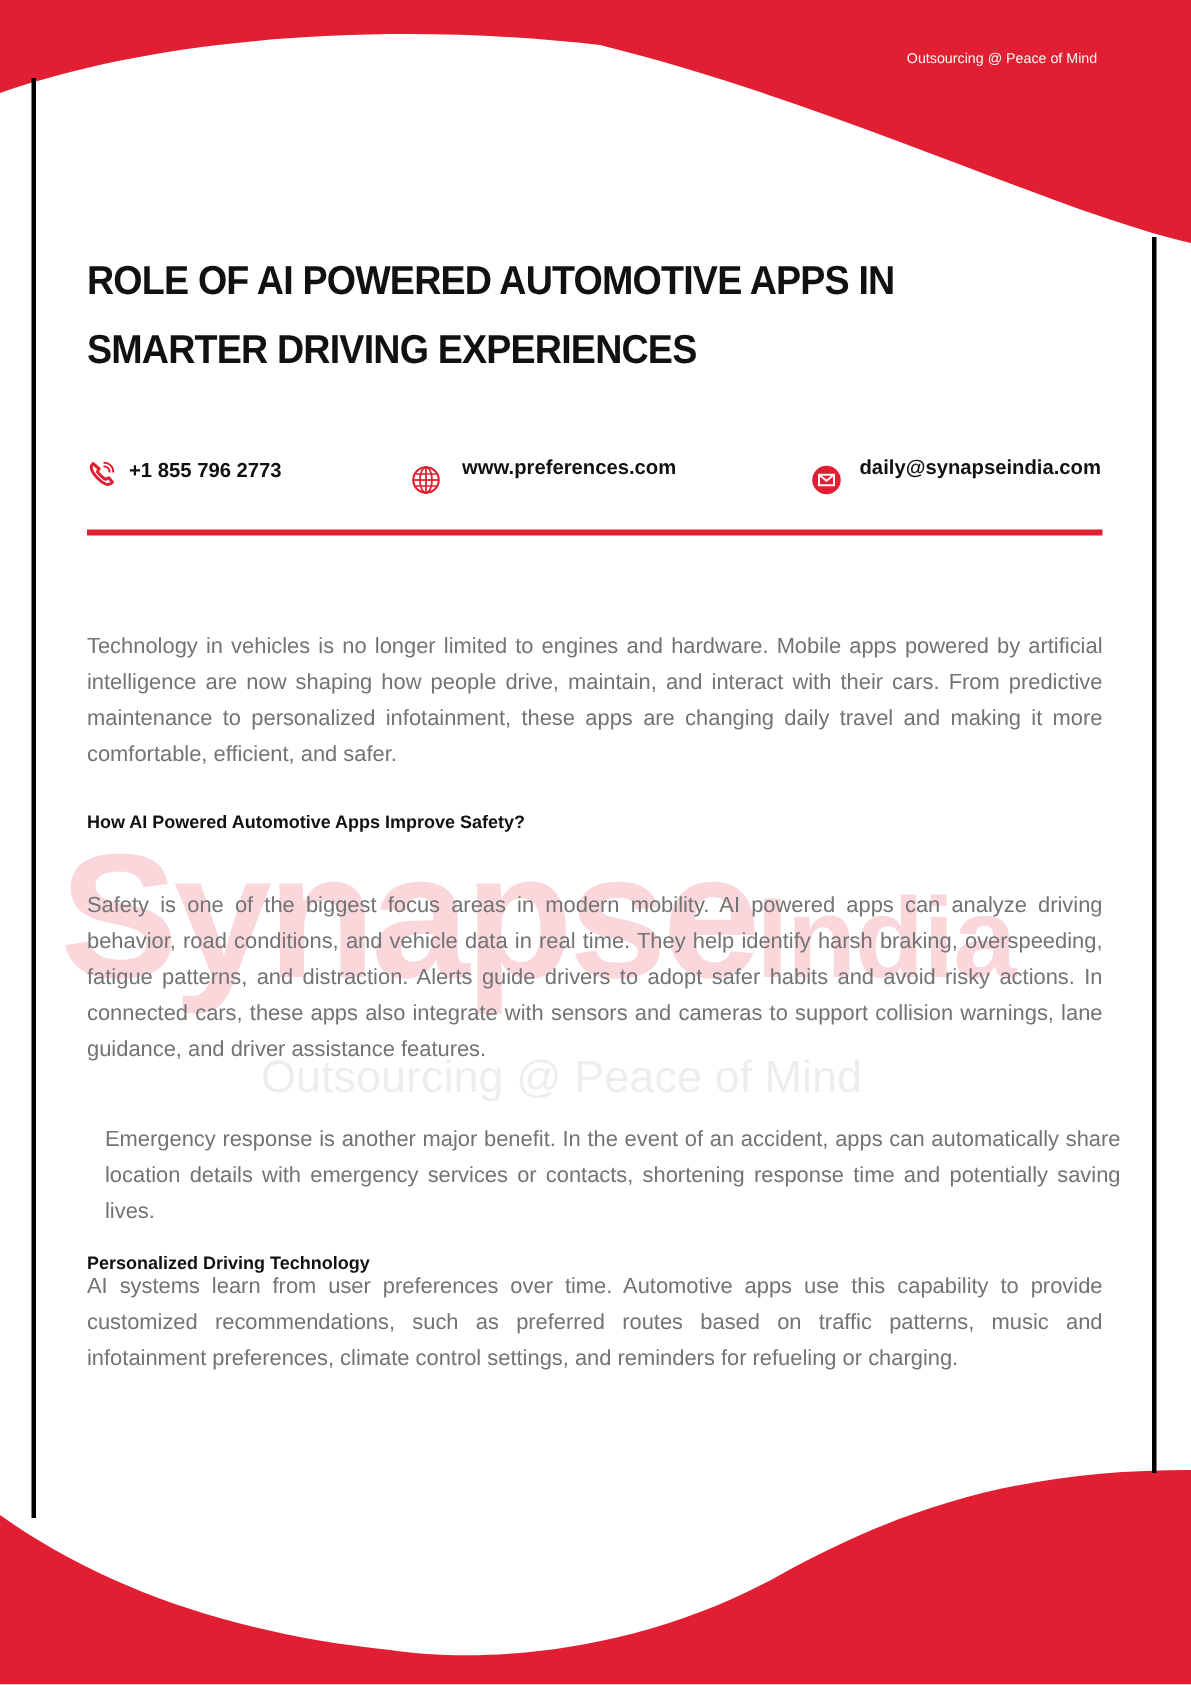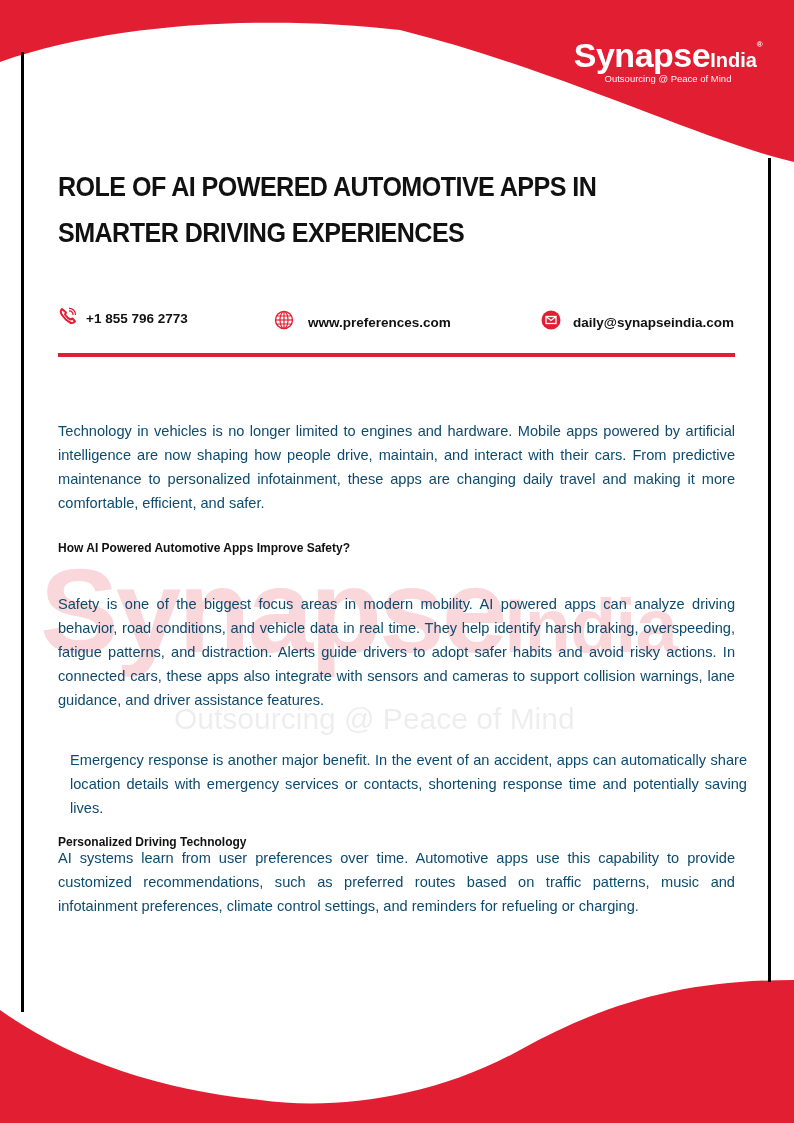--- a/index.html
+++ b/index.html
@@ -20,59 +20,56 @@
   .logo-reg { font-size: 8px; vertical-align: top; position: relative; top: 4px; }
   .logo-tag { font-size: 9.5px; margin-top: -2px; color: #fff; opacity: 0.95; }
 
   .title {
     position: absolute; left: 58px; top: 164px; width: 690px;
     font-family: "Liberation Sans", sans-serif; font-weight: bold;
     font-size: 27px; line-height: 46px; letter-spacing: -0.6px; color: #111;
     transform: scaleX(0.93); transform-origin: left top;
   }
 
-  .contact { position: absolute; top: 304px; display: flex; align-items: flex-end; font-weight: bold; font-size: 13.5px; color: #111; }
+  .contact { position: absolute; top: 304px; display: flex; align-items: flex-start; font-weight: bold; font-size: 13.5px; color: #111; }
   .contact .ic { width: 20px; height: 20px; margin-right: 8px; display: inline-flex; align-items: center; justify-content: center; }
   .contact-phone { left: 58px; top: 306px; }
   .contact-web { left: 274px; }
   .contact-web .ic { margin-right: 14px; margin-top: 6px; }
   .contact-mail { left: 541px; }
   .contact-mail .ic { margin-right: 12px; margin-top: 6px; }
 
   .rule { position: absolute; left: 58px; top: 353px; width: 677px; height: 4px; background: #e21f32; }
 
   .watermark { position: absolute; left: 40px; top: 552px; width: 720px; pointer-events: none; }
   .wm-main { font-weight: bold; font-size: 118px; letter-spacing: -3px; color: rgba(226,31,50,0.18); white-space: nowrap; line-height: 1; }
   .wm-india { font-size: 76px; letter-spacing: -1px; }
   .wm-tag { position: absolute; left: 134px; top: 150px; font-size: 30px; color: rgba(0,0,0,0.07); white-space: nowrap; }
 
-  .content { position: absolute; left: 58px; width: 677px; font-size: 14.6px; line-height: 24px; text-align: justify; color: #0c4a6e; }
+  .content { position: absolute; left: 58px; width: 677px; font-size: 14.6px; line-height: 24px; text-align: justify; color: #737373; }
   .p1 { top: 419px; }
   .h2 { position: absolute; left: 58px; font-weight: bold; font-size: 12px; color: #111; }
   .h2-a { top: 541px; }
   .p2 { top: 592px; }
   .p3 { top: 736px; }
   .h2-b { top: 835px; }
   .p4 { top: 846px; }
 </style>
 </head>
 <body>
 
 <svg class="layer" width="794" height="1123" viewBox="0 0 794 1123">
   <path d="M0,0 L794,0 L794,162 C700,140 560,70 400,30 C280,16 120,20 0,62 Z" fill="#e21f32"></path>
   <path d="M0,1123 L794,1123 L794,980 C690,980 610,1000 520,1050 C430,1100 330,1110 260,1100 C160,1090 70,1060 0,1010 Z" fill="#e21f32"></path>
 </svg>
 
 <div class="border-left"></div>
 <div class="border-right"></div>
 
 <div class="logo">
-  <div class="logo-main">
-    <span class="logo-synapse">Synapse</span><span class="logo-india">India</span><span class="logo-reg">®</span>
-  </div>
   <div class="logo-tag">Outsourcing @ Peace of Mind</div>
 </div>
 
 <div class="watermark">
   <div class="wm-main">
     <span>Synapse</span><span class="wm-india">India</span>
   </div>
   <div class="wm-tag">Outsourcing @ Peace of Mind</div>
 </div>
 

